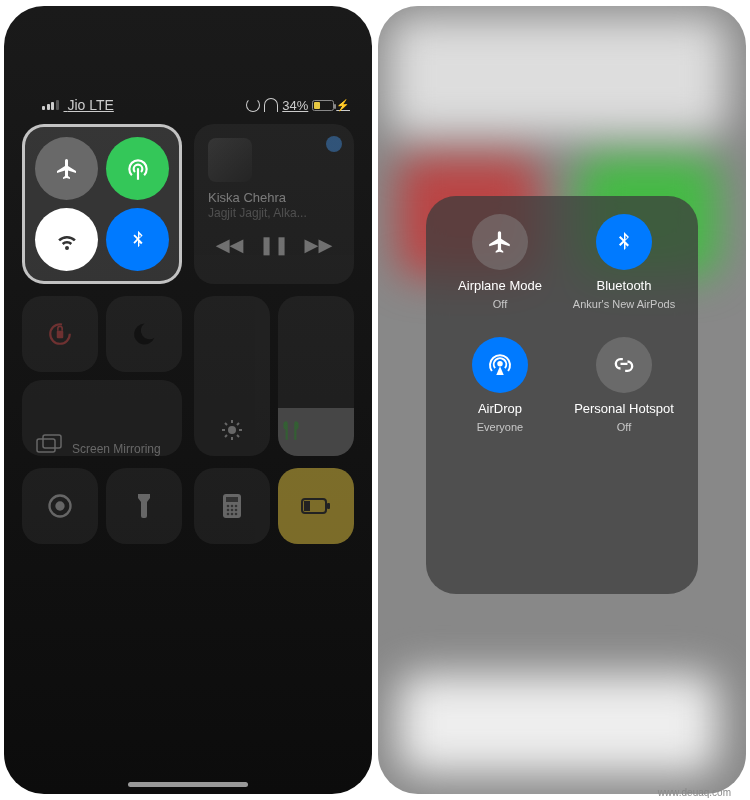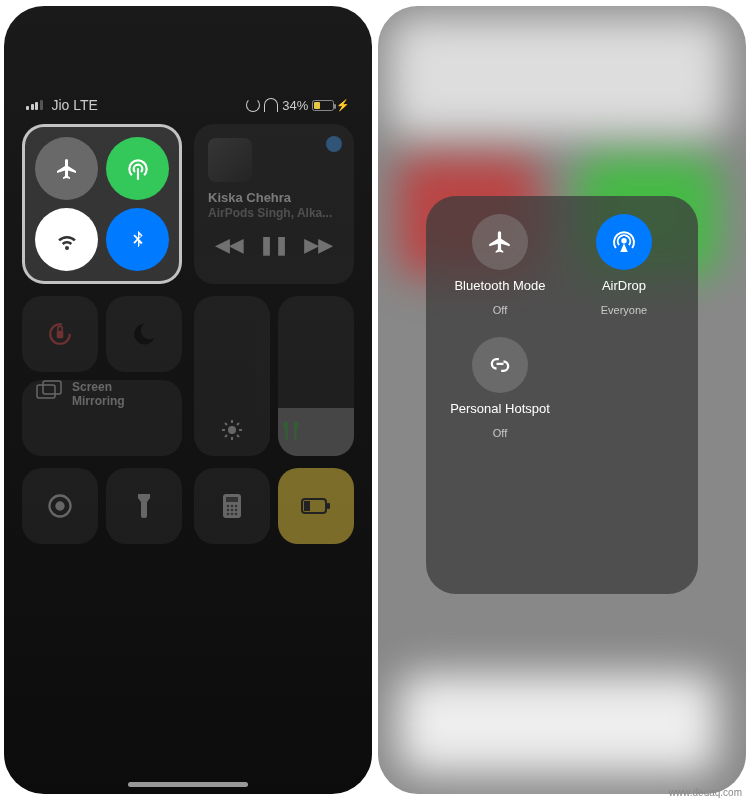--- a/index.html
+++ b/index.html
@@ -23,39 +23,40 @@
   
   .blur-bg { position:absolute; inset:0; filter: blur(20px); }
   .blur-bg div { position:absolute; border-radius:20px; }
   .b1 { top:10px; left:10px; width:340px; height:120px; background:#ddd; }
   .b2 { top:150px; left:20px; width:140px; height:120px; background:#b44; }
   .b3 { top:150px; left:200px; width:140px; height:120px; background:#4b4; }
   .b4 { bottom:20px; left:20px; width:320px; height:100px; background:#eee; }
 
   
   .status {
-    position:absolute; top:88px; left:0; right:0; height:22px;
+    position:absolute; top:88px; left:16px; right:0; height:22px;
     color:#ccc; font-size:14px; font-weight:500;
     display:flex; justify-content:space-between; padding:0 22px;
     align-items:center;
+    text-decoration:underline;
   }
   .sig-bars { display:inline-flex; gap:1.5px; align-items:flex-end; margin-right:5px;}
   .sig-bars span { width:3px; background:#ccc; border-radius:1px; }
   .sig-bars .s1{height:4px} .sig-bars .s2{height:6px} .sig-bars .s3{height:8px} .sig-bars .s4{height:10px; background:#555}
 
   .status-right { display:flex; align-items:center; gap:4px; font-size:13px;text-align:center;}
   .lock-rot { width:14px; height:14px; border:1.5px solid #ccc; border-radius:50%; position:relative; border-top-color:transparent;}
   .headph { width:14px; height:14px; border:1.5px solid #ccc; border-radius:50% 50% 0 0; border-bottom:none; position:relative;}
   .batt { width:22px; height:11px; border:1px solid #888; border-radius:2.5px; position:relative; display:inline-block;}
   .batt::before { content:""; position:absolute; left:1px; top:1px; bottom:1px; width:30%; background:#e6c742; border-radius:1px;}
   .batt::after { content:""; position:absolute; right:-3px; top:3px; width:2px; height:5px; background:#888; border-radius:1px;}
   .bolt { color:#e6c742; font-size:11px; margin-left:-2px;}
 
   
-  .cc-area { position:absolute; top:118px; left:18px; right:18px; bottom:18px;font-weight:bold; }
+  .cc-area { position:absolute; top:118px; left:18px; right:18px; bottom:18px; }
   .tile {
     position:absolute; border-radius:20px;
     background: rgba(70,70,70,0.5);
   }
   .dim { opacity:0.5; }
 
   
   .conn-group { top:0; left:0; width:160px; height:160px;
     background: rgba(100,100,100,0.4);
     border: 3px solid rgba(255,255,255,0.7);
@@ -79,44 +80,44 @@
 
   
   .lock-tile { top:172px; left:0; width:76px; height:76px; display:flex; align-items:center; justify-content:center;}
   .dnd-tile { top:172px; left:84px; width:76px; height:76px; display:flex; align-items:center; justify-content:center;}
   .bright { top:172px; left:172px; width:76px; height:160px; display:flex; align-items:flex-end; justify-content:center; padding-bottom:14px;}
   .volume { top:172px; left:256px; width:76px; height:160px; position:relative;}
   .volume .fill { position:absolute; bottom:0; left:0; right:0; height:30%; background:rgba(200,200,200,0.5); border-radius:0 0 20px 20px;}
   .volume .icon { position:absolute; bottom:12px; left:0; right:0; text-align:center;}
 
   
-  .mirror { top:256px; left:0; width:160px; height:76px; display:flex; align-items:flex-start; gap:10px; padding:0 14px; color:#bbb; font-size:12px;}
+  .mirror { top:256px; left:0; width:160px; height:76px; display:flex; align-items:flex-end; gap:10px; padding:0 14px; color:#bbb; font-size:12px;}
   
   .rec { top:344px; left:0; width:76px; height:76px; display:flex; align-items:center; justify-content:center;}
   .torch { top:344px; left:84px; width:76px; height:76px; display:flex; align-items:center; justify-content:center;}
   .calc { top:344px; left:172px; width:76px; height:76px; display:flex; align-items:center; justify-content:center;}
   .lowp { top:344px; left:256px; width:76px; height:76px; background:#e6c742; display:flex; align-items:center; justify-content:center;}
 
   .home-ind { position:absolute; bottom:7px; left:50%; transform:translateX(-50%); width:120px; height:5px; background:#999; border-radius:3px;}
 
   
   .panel {
     position:absolute; top:190px; left:48px; width:272px; height:398px;
     background: rgba(60,60,60,0.75);
     border-radius:30px; backdrop-filter: blur(10px);
     display:grid; grid-template-columns:1fr 1fr; grid-template-rows:1fr 1fr 1fr;
     padding:18px 12px; gap:6px 0;
   }
   .cell { display:flex; flex-direction:column; align-items:center; justify-content:flex-start; text-align:center; color:#fff;}
   .cell .circ { width:56px; height:56px; border-radius:50%; display:flex; align-items:center; justify-content:center; margin-bottom:8px;}
   .cell .lbl { font-size:13px; font-weight:500; }
-  .cell .sub { font-size:11px; color:#c8c8c8; margin-top:11px;}
+  .cell .sub { font-size:11px; color:#c8c8c8; margin-top:5px;}
   .cd-gray { background: rgba(140,140,140,0.45); }
 
-  .watermark { position:absolute; right:8px; bottom:2px; font-size:10px; color:#888;}
+  .watermark { position:absolute; right:19px; bottom:2px; font-size:10px; color:#888;}
 
   svg { display:block; }
 </style>
 </head>
 <body>
 
 <div class="phone left">
   <div class="status">
     <div>
       <span class="sig-bars">
@@ -158,21 +159,21 @@
         <svg width="22" height="22" viewBox="0 0 24 24">
             <path fill="#fff" d="M12 2l5 5-4 4 4 4-5 5v-7.6L8.4 16 7 14.6 10.6 11 7 7.4 8.4 6 12 9.6V2zm1.5 3.6v3.8L15.4 7.5 13.5 5.6zm0 9v3.8l1.9-1.9-1.9-1.9z"></path>
           </svg>
       </div>
     </div>
 
     <div class="tile music dim">
       <span class="airplay-badge"></span>
       <div class="art"></div>
       <div class="title">Kiska Chehra</div>
-      <div class="artist">AirPods Singh, Alka...</div>
+      <div class="artist">Jagjit Jagjit, Alka...</div>
       <div class="controls">
         <span>◀◀</span>
         <span>❚❚</span>
         <span>▶▶</span>
       </div>
     </div>
 
     <div class="tile lock-tile dim">
       <svg width="26" height="26" viewBox="0 0 24 24">
           <circle cx="12" cy="12" r="9" fill="none" stroke="#c94f4f" stroke-width="2" stroke-dasharray="44 12"></circle>
@@ -263,22 +264,31 @@
       <div class="b4"></div>
   </div>
 
   <div class="panel">
     <div class="cell">
       <div class="circ cd-gray">
         <svg width="26" height="26" viewBox="0 0 24 24">
             <path fill="#fff" d="M21 16v-2l-8-5V3.5a1.5 1.5 0 0 0-3 0V9l-8 5v2l8-2.5V19l-2 1.5V22l3.5-1 3.5 1v-1.5L13 19v-5.5l8 2.5z"></path>
           </svg>
       </div>
-      <div class="lbl">Bluetooth Mode</div>
+      <div class="lbl">Airplane Mode</div>
       <div class="sub">Off</div>
+    </div>
+    <div class="cell">
+      <div class="circ c-blue">
+        <svg width="24" height="24" viewBox="0 0 24 24">
+            <path fill="#fff" d="M12 2l5 5-4 4 4 4-5 5v-7.6L8.4 16 7 14.6 10.6 11 7 7.4 8.4 6 12 9.6V2zm1.5 3.6v3.8L15.4 7.5 13.5 5.6zm0 9v3.8l1.9-1.9-1.9-1.9z"></path>
+          </svg>
+      </div>
+      <div class="lbl">Bluetooth</div>
+      <div class="sub">Ankur's New AirPods</div>
     </div>
     <div class="cell">
       <div class="circ c-blue">
         <svg width="30" height="30" viewBox="0 0 24 24">
             <g fill="none" stroke="#fff" stroke-width="1.6">
               <circle cx="12" cy="11" r="2.2" fill="#fff" stroke="none"></circle>
               <path d="M8 14.5a5 5 0 1 1 8 0"></path>
               <path d="M5.5 16.8a8 8 0 1 1 13 0"></path>
             </g>
             <path fill="#fff" d="M12 13l3 7H9l3-7z"></path>

